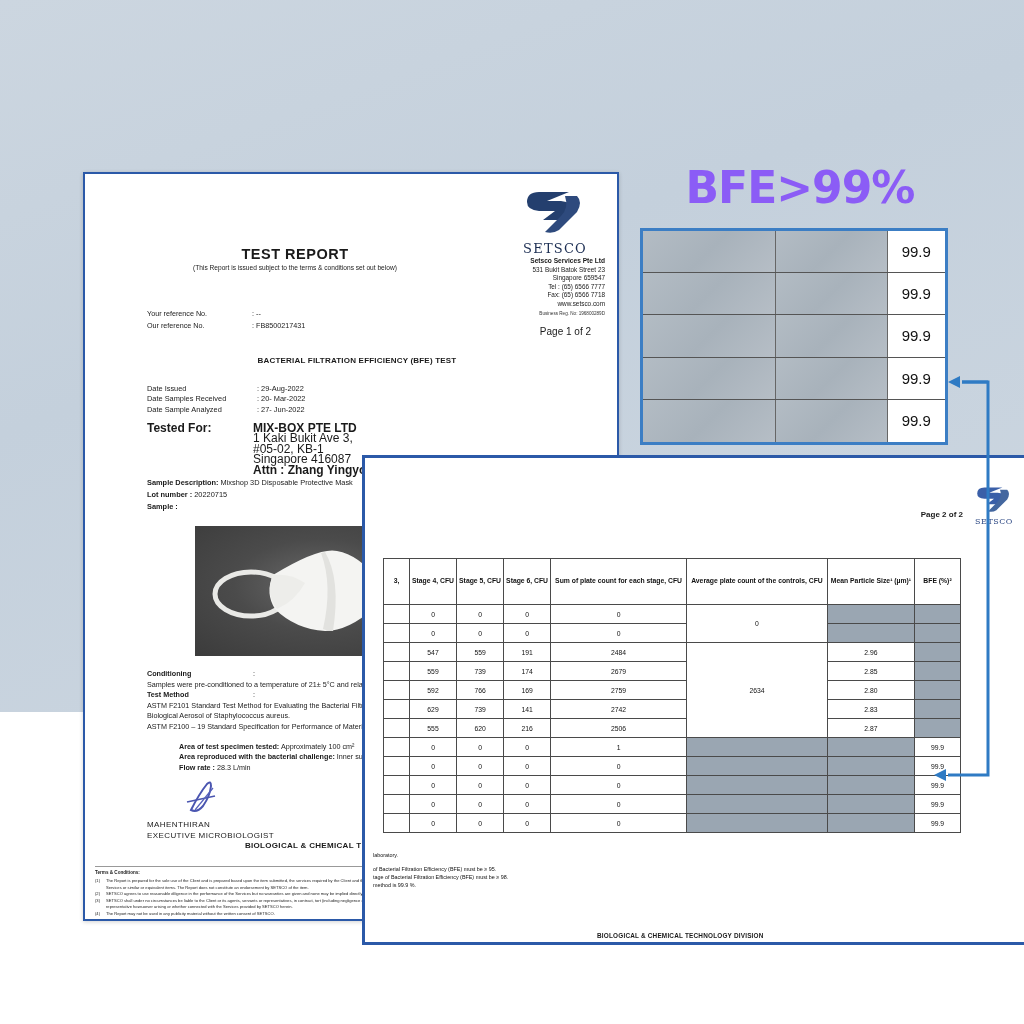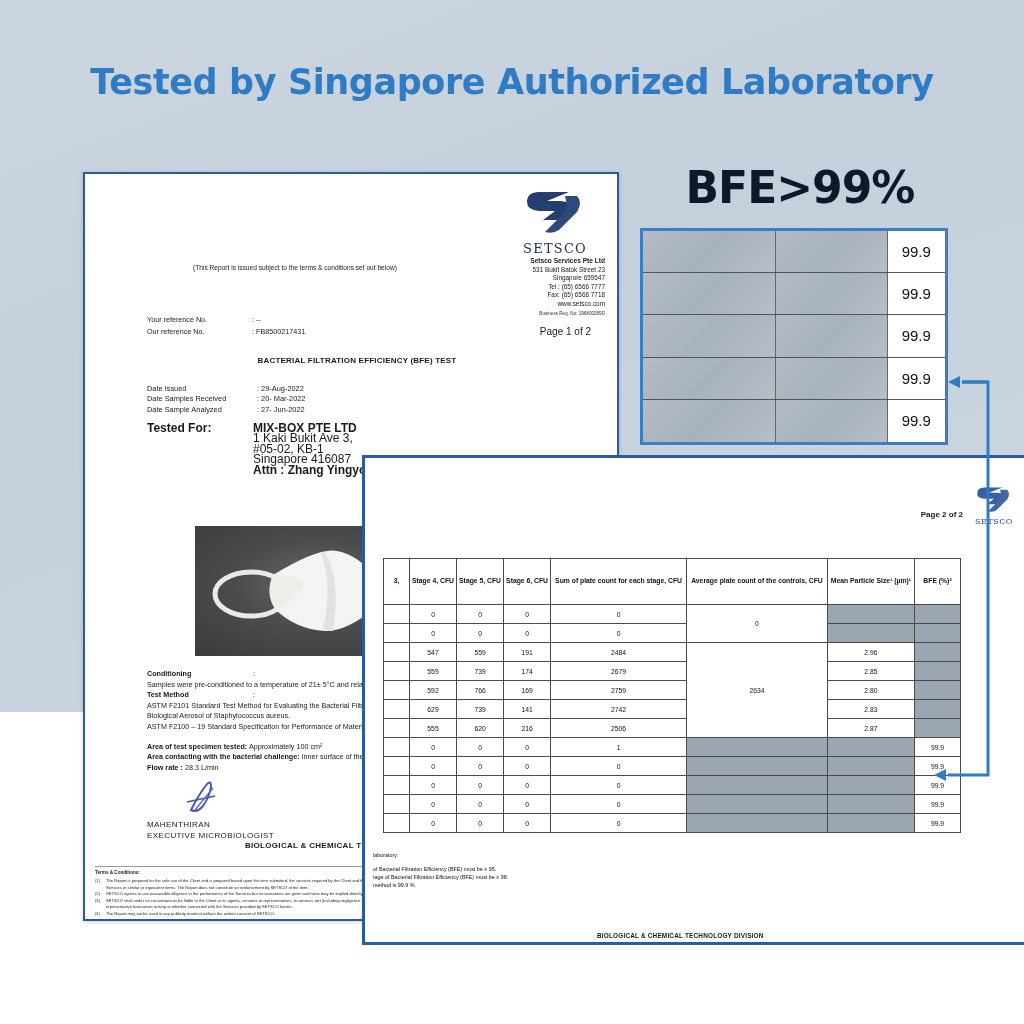--- a/index.html
+++ b/index.html
@@ -27,21 +27,21 @@
     position: absolute; left: 0; top: 62px; width: 1024px;
     text-align: center;
     font-size: 35px; font-weight: bold; letter-spacing: -0.4px;
     color: #2f7bc4;
     font-family: "DejaVu Sans", sans-serif;
   }
   .bfe-badge {
     position: absolute; left: 655px; top: 162px; width: 290px;
     text-align: center;
     font-size: 44px; font-weight: bold; letter-spacing: -1px;
-    color: #0f172a;
+    color: #8b5cf6;
     font-family: "DejaVu Sans", sans-serif;
   }
 
   
   .doc1 {
     position: absolute; left: 83px; top: 172px; width: 536px; height: 749px;
     background: #fff; border: 2px solid #2b59a8;
     box-shadow: 0 1px 4px rgba(0,0,0,.18);
     overflow: hidden;
     font-family: "Liberation Sans", sans-serif;
@@ -54,21 +54,21 @@
   .logo-word { font-size: 13px; letter-spacing: 1.2px; color: #1b2d52; font-family: "DejaVu Serif", serif; margin-top: 1px; }
 
   .title1 { position: absolute; left: 0; top: 72px; width: 420px; text-align: center;
             font-size: 14.5px; font-weight: bold; letter-spacing: .5px; }
   .subtitle1 { position: absolute; left: 0; top: 90px; width: 420px; text-align: center; font-size: 6.6px; }
 
   .addr { position: absolute; right: 12px; top: 83px; width: 160px; text-align: right; font-size: 6.4px; line-height: 8.6px; }
   .addr b { font-size: 6.6px; }
   .addr .reg { font-size: 4.6px; color: #333; }
 
-  .ref-block { position: absolute; left: 62px; top: 140px; font-size: 7.2px; line-height: 12px; }
+  .ref-block { position: absolute; left: 62px; top: 134px; font-size: 7.2px; line-height: 12px; }
   .ref-row { display: flex; }
   .ref-row .k { width: 105px; }
   .ref-row .v { }
   .page-of { position: absolute; right: 26px; top: 152px; font-size: 10px; }
 
   .sec-title { position: absolute; left: 62px; top: 182px; width: 420px; text-align: center;
                font-size: 8px; font-weight: bold; letter-spacing: .2px; }
 
   .dates { position: absolute; left: 62px; top: 210px; font-size: 7.4px; line-height: 10.4px; }
   .dates .row { display: flex; }
@@ -84,21 +84,21 @@
 
   .mask-photo {
     position: absolute; left: 110px; top: 352px; width: 260px; height: 130px;
     background: radial-gradient(ellipse at 48% 45%, #6a6a6a 0%, #4b4b4b 45%, #3a3a3a 100%);
     overflow: hidden;
   }
   .mask-shape { position: absolute; left: 50%; top: 50%; transform: translate(-50%,-50%); }
 
   .proc { position: absolute; left: 62px; top: 495px; font-size: 7.2px; line-height: 10.6px; width: 440px; }
   .proc .lbl { font-weight: bold; display:inline-block; width: 106px;}
-  .proc .b { font-weight: bold; }
+  .proc .b { font-weight: bold; margin-left: 32px; }
   .proc p { margin-bottom: 0; }
   .gap { height: 9px; }
 
   .sig { position: absolute; left: 96px; top: 606px; width: 60px; height: 34px; }
   .signer { position: absolute; left: 62px; top: 645px; font-size: 8px; line-height: 11px; letter-spacing: .4px; }
   .division { position: absolute; left: 160px; top: 667px; font-size: 8px; font-weight: bold; letter-spacing: .3px; }
 
   .tnc-rule { position: absolute; left: 10px; top: 692px; width: 516px; height: 1px; background: #999; }
   .tnc { position: absolute; left: 10px; top: 696px; width: 518px; font-size: 4.1px; line-height: 6.6px; color: #222; }
   .tnc .h { font-weight: bold; font-size: 4.6px; margin-bottom: 1.5px; }
@@ -154,36 +154,36 @@
   .connector { position: absolute; left: 0; top: 0; width: 1024px; height: 1024px; pointer-events: none; }
 </style>
 </head>
 <body>
 
 <div id="stage">
 
   <div class="bg-top"></div>
   <div class="bg-bottom"></div>
 
-  <div class="headline">Tested by Singapore Authorized Laboratory</div>
   <div class="bfe-badge">BFE&gt;99%</div>
 
   <div class="doc1">
     <div class="inner">
 
       <div class="logo-wrap">
         <div class="logo-mark">
           <svg width="60" height="46" viewBox="0 0 60 46">
             <path d="M44 2 L14 2 Q2 2 2 12 Q2 20 14 21 L30 21 L18 30 L36 30 Q48 30 48 20 Q48 12 36 11 L22 11 Z" fill="#243f6e"></path>
             <path d="M40 6 L52 6 Q58 12 52 22 L34 40 Q28 44 20 42 L36 26 Q44 18 40 6 Z" fill="#2e4a7d"></path>
           </svg>
         </div>
         <div class="logo-word">SETSCO</div>
       </div>
 
+      <div class="title1">TEST REPORT</div>
       <div class="subtitle1">(This Report is issued subject to the terms &amp; conditions set out below)</div>
 
       <div class="addr">
         <b>Setsco Services Pte Ltd</b><br>
         <span>531 Bukit Batok Street 23</span><br>
         <span>Singapore 659547</span><br>
         <span>Tel : (65) 6566 7777</span><br>
         <span>Fax: (65) 6566 7718</span><br>
         <span>www.setsco.com</span><br>
         <span class="reg">Business Reg. No: 196800289D</span>
@@ -222,41 +222,48 @@
         <div class="lab">Tested For:</div>
         <div class="co">
           <b>MIX-BOX PTE LTD</b><br>
           <span>1 Kaki Bukit Ave 3,</span><br>
           <span>#05-02, KB-1</span><br>
           <span>Singapore 416087</span><br>
           <b>Attn : Zhang Yingyong</b>
         </div>
       </div>
 
+      <div class="sampledesc">
+        <div><b>Sample Description:</b>
+             <span>Mixshop 3D Disposable Protective Mask</span></div>
+        <div><b>Lot number :</b>
+             <span>20220715</span></div>
+        <div><b>Sample :</b></div>
+      </div>
 
       <div class="mask-photo">
         <svg class="mask-shape" width="232" height="104" viewBox="0 0 232 104">
           <ellipse cx="42" cy="55" rx="36" ry="22" fill="none" stroke="#e9e9e6" stroke-width="5"></ellipse>
           <ellipse cx="190" cy="55" rx="36" ry="22" fill="none" stroke="#e9e9e6" stroke-width="5"></ellipse>
           <path d="M64 36 Q110 8 128 12 Q150 16 168 40 Q176 54 166 68 Q140 92 116 92 Q86 90 66 70 Q56 54 64 36 Z" fill="#f4f4f2"></path>
           <path d="M116 13 Q132 40 124 92 Q118 92 114 90 Q124 46 112 14 Z" fill="#e2e2df"></path>
           <path d="M64 36 Q82 34 96 44 Q86 62 68 70 Q56 54 64 36 Z" fill="#ededea"></path>
         </svg>
       </div>
 
       <div class="proc">
         <p><span class="lbl">Conditioning</span><span>:</span></p>
         <p>Samples were pre-conditioned to a temperature of 21± 5°C and relative humidity of 65± 5% for a minimum of 4 hours.</p>
         <p><span class="lbl">Test Method</span><span>:</span></p>
         <p>ASTM F2101 Standard Test Method for Evaluating the Bacterial Filtration Efficiency (BFE) of Medical Face Mask Materials, using a Biological Aerosol of Staphylococcus aureus.</p>
         <p>ASTM F2100 – 19 Standard Specification for Performance of Materials Used in Medical Face Masks</p>
         <div class="gap"></div>
         <p><span class="b">Area of test specimen tested:</span>
            <span>Approximately 100 cm²</span></p>
-        <p><span class="b">Area contacting with the bacterial challenge:</span>
+        <p><span class="b">Area reproduced with the bacterial challenge:</span>
            <span>Inner surface of the mask</span></p>
         <p><span class="b">Flow rate :</span>
            <span>28.3 L/min</span></p>
       </div>
 
       <svg class="sig" viewBox="0 0 60 34">
         <path d="M10 30 Q18 14 26 4 Q30 0 30 6 Q29 16 22 26 Q16 33 10 30 Z" fill="none" stroke="#4a55b0" stroke-width="2"></path>
         <path d="M6 22 L34 16" stroke="#4a55b0" stroke-width="1.6" fill="none"></path>
         <path d="M14 30 L32 8" stroke="#5560bb" stroke-width="1.2" fill="none"></path>
       </svg>

